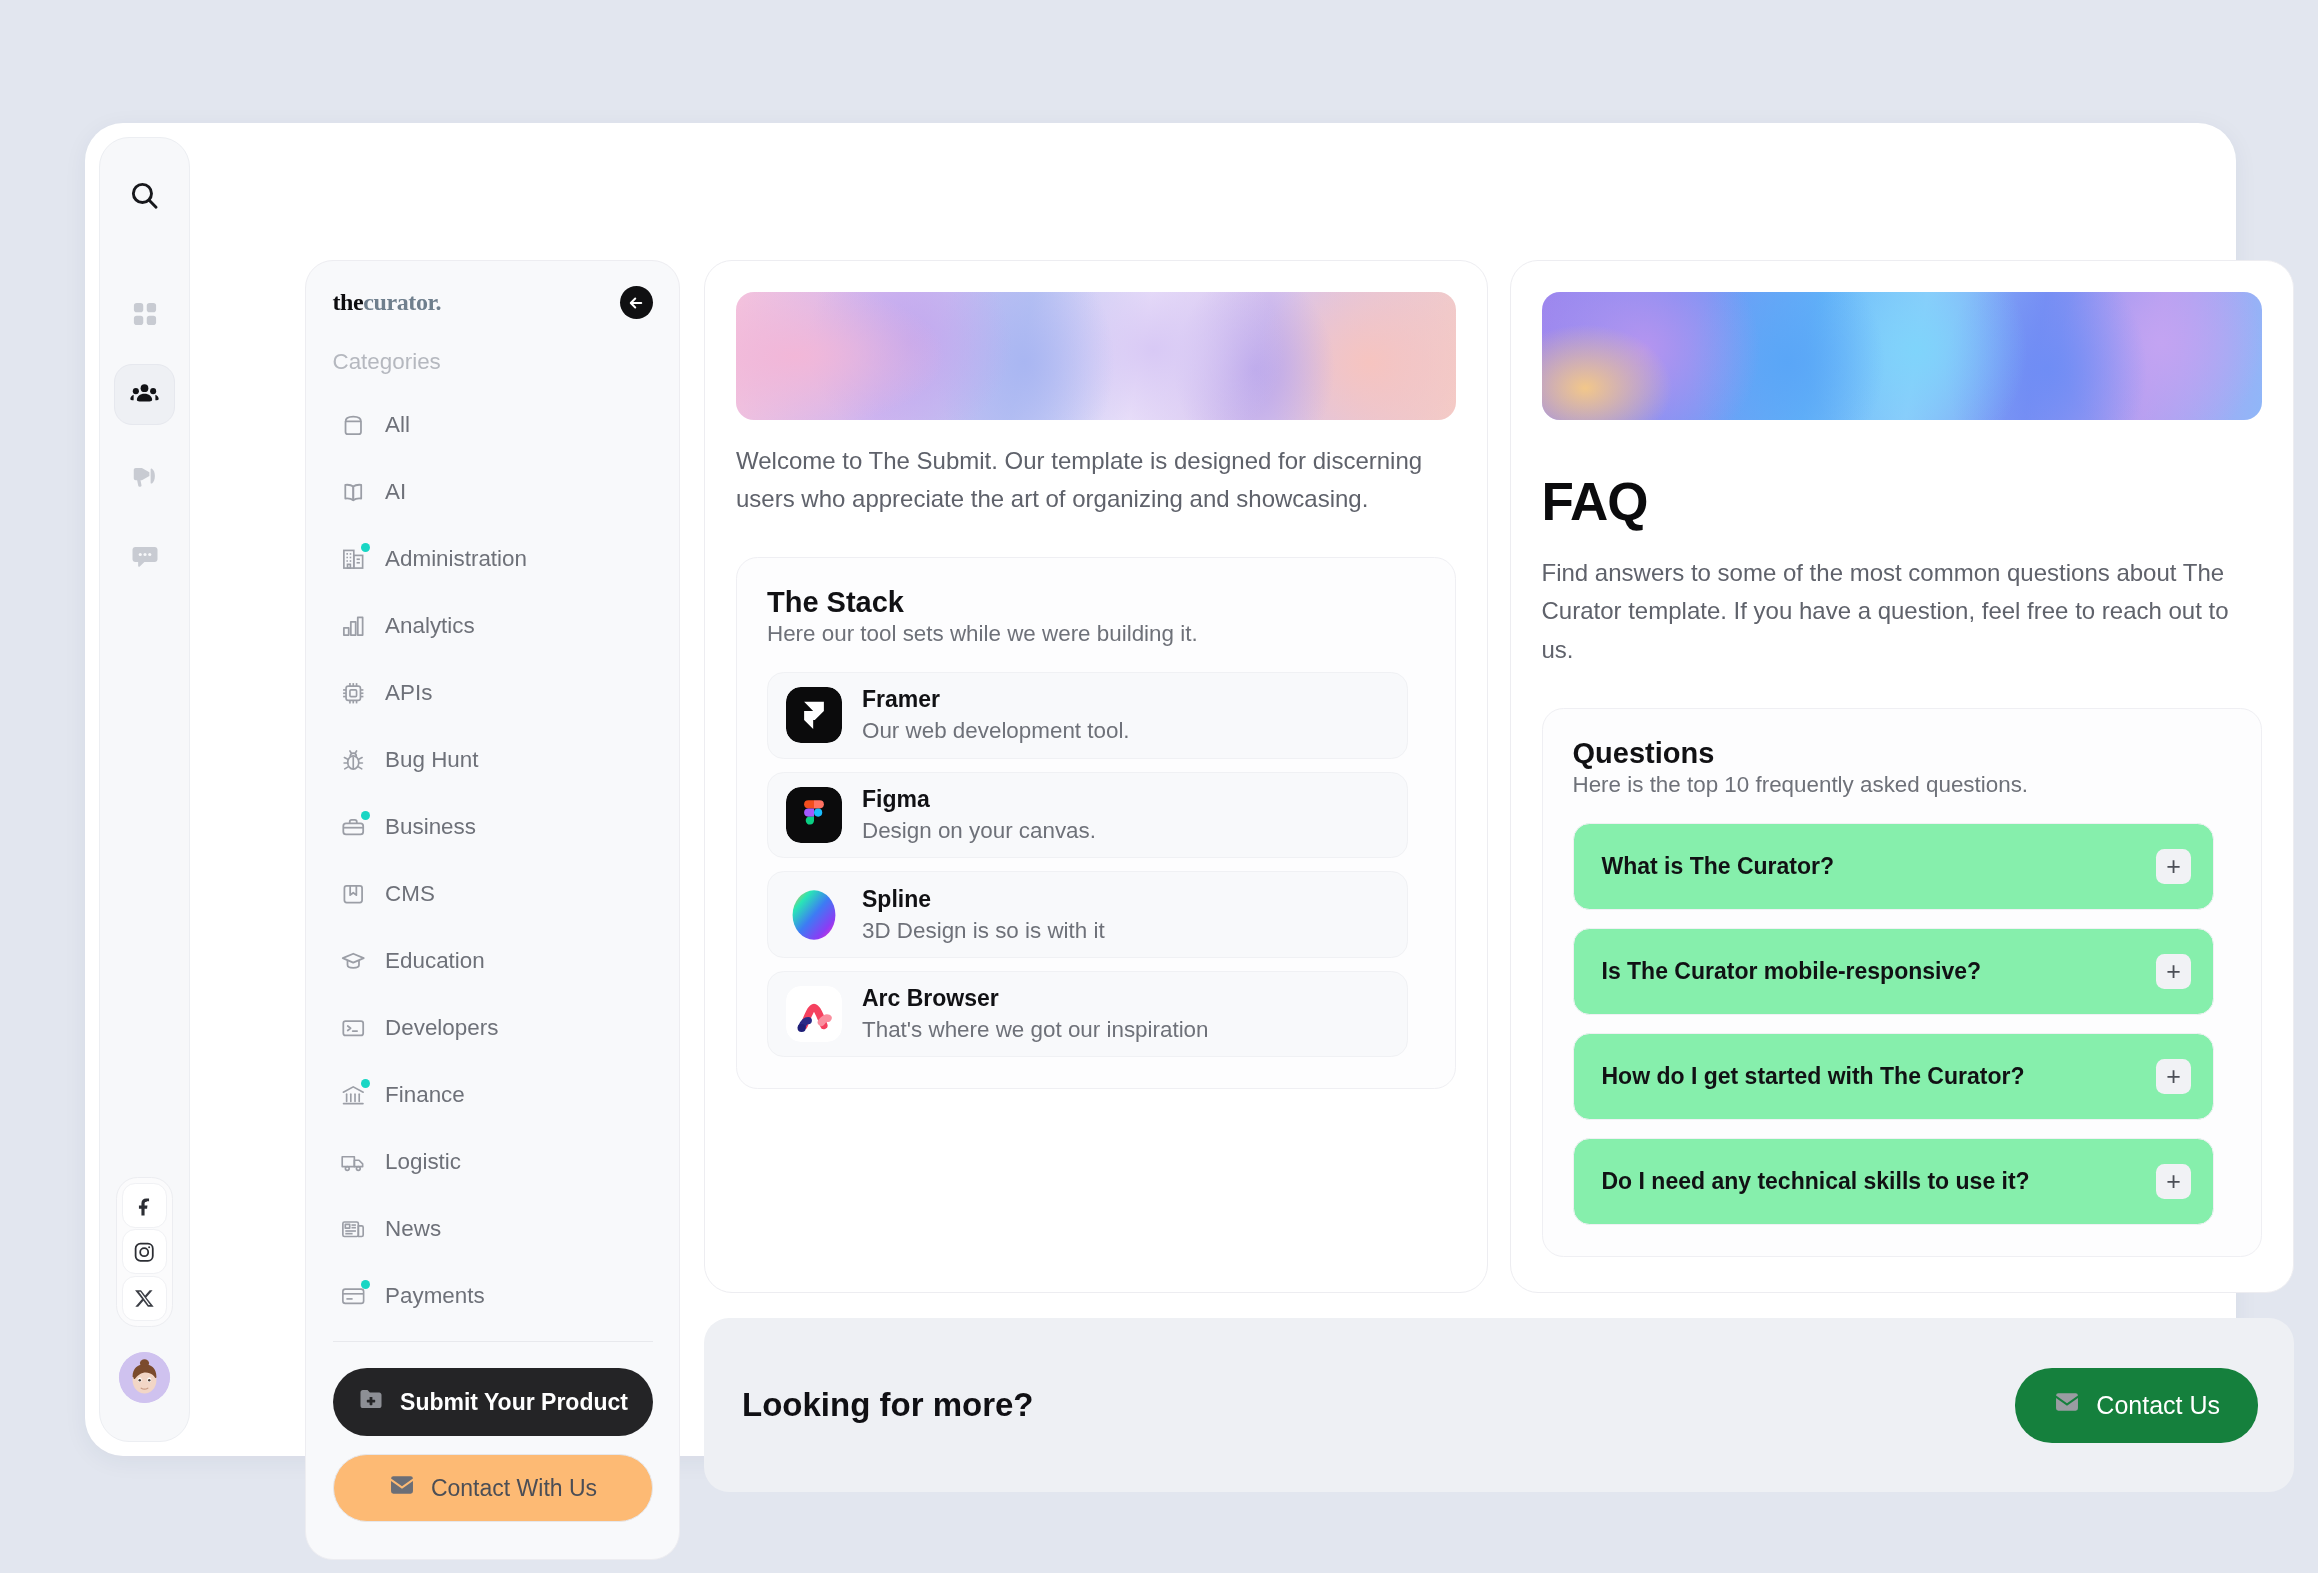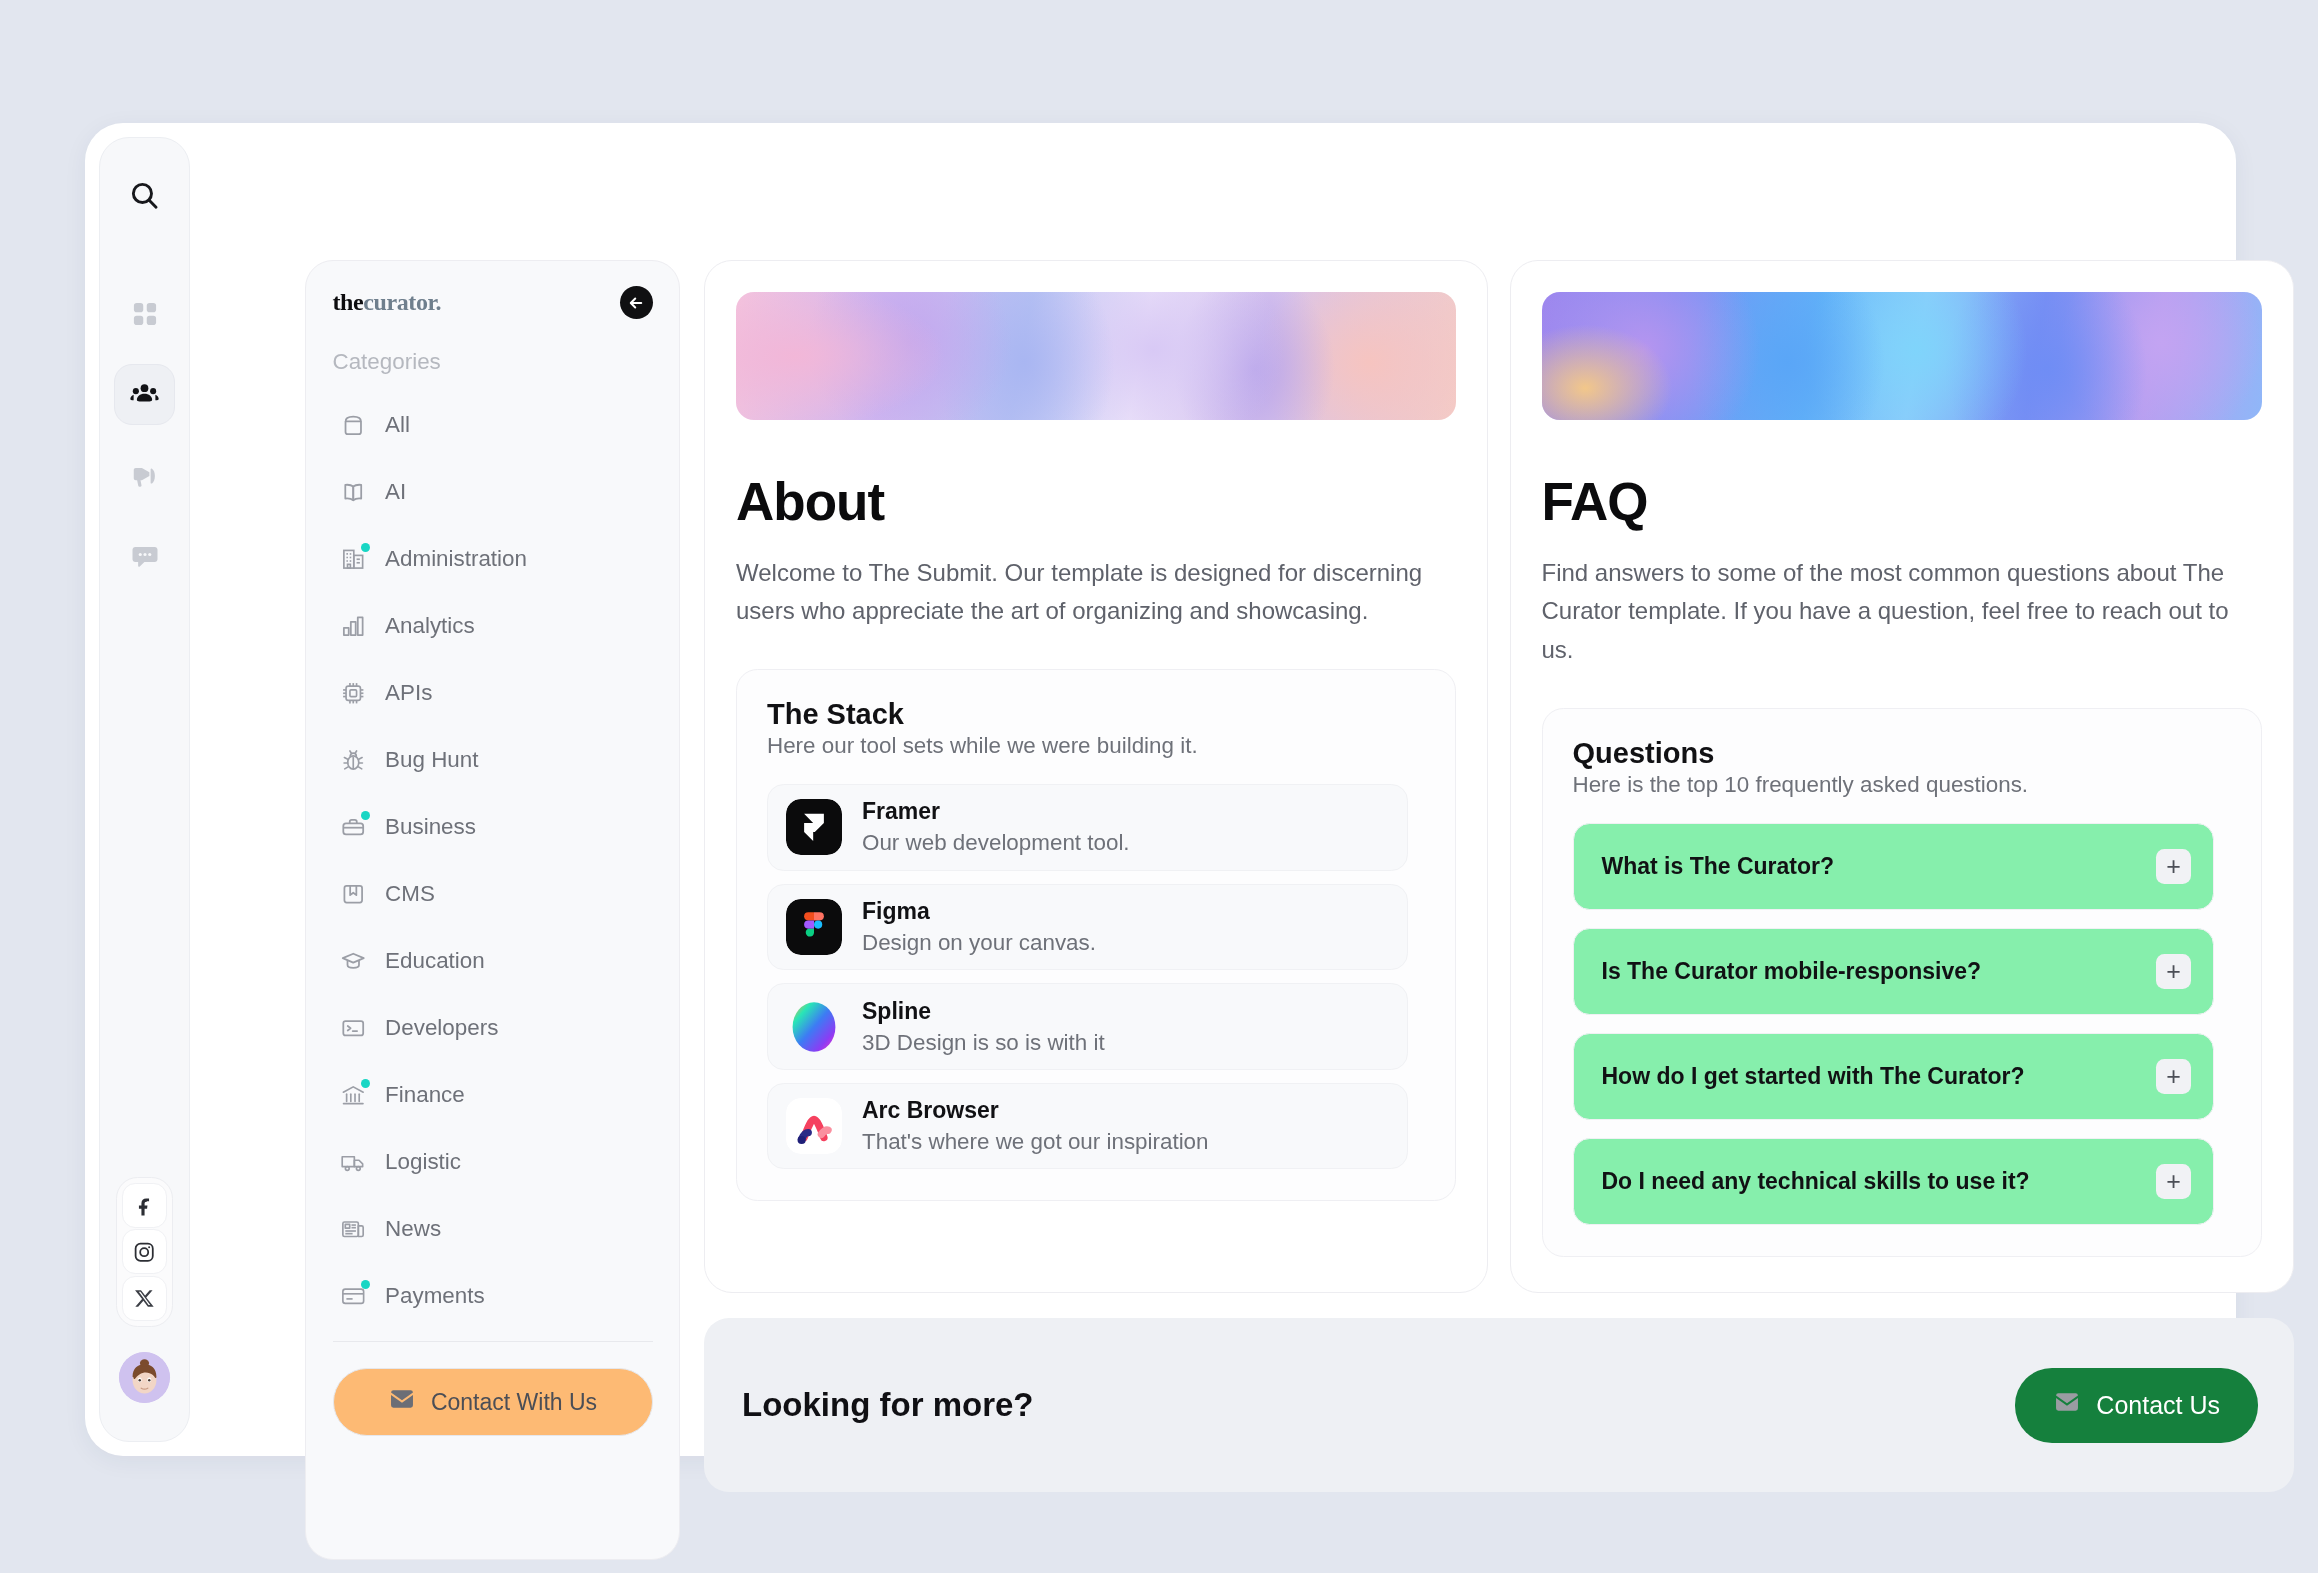--- a/index.html
+++ b/index.html
@@ -483,20 +483,30 @@
           <i class="dot"></i>
           </span>
         <span class="cat-label">Payments</span>
       </div>
 
     </div>
 
     <div class="cat-divider"></div>
 
     <div class="cat-actions">
+      <div class="btn-primary">
+        <span>
+          <svg width="28" height="28" viewBox="0 0 24 24" fill="#8d8f95">
+            <path d="M3 6.2c0-1.1.9-2 2-2h4l2 2.2h8c1.1 0 2 .9 2 2v9.4c0 1.1-.9 2-2 2H5c-1.1 0-2-.9-2-2z"></path>
+            <rect x="10.8" y="10.2" width="2.4" height="7.2" rx=".6" fill="#242426"></rect>
+            <rect x="8.4" y="12.6" width="7.2" height="2.4" rx=".6" fill="#242426"></rect>
+          </svg>
+        </span>
+        <span>Submit Your Product</span>
+      </div>
       <div class="btn-secondary">
         <span>
           <svg width="28" height="28" viewBox="0 0 24 24" fill="#6b6e76">
             <path d="M2.6 6.4A2 2 0 0 1 4.6 4.6h14.8a2 2 0 0 1 2 1.8L12 13z"></path>
             <path d="M2.6 8.6 12 15.3l9.4-6.7v8.8a2 2 0 0 1-2 2H4.6a2 2 0 0 1-2-2z"></path>
           </svg>
         </span>
         <span>Contact With Us</span>
       </div>
     </div>
@@ -504,21 +514,20 @@
   </div>
 
   <div class="main">
 
     <div class="cards-row">
 
       <div class="card">
         <div class="banner">
           <div class="grad-about"></div>
         </div>
-        <div class="card-h1">About</div>
         <div class="card-desc">Welcome to The Submit. Our template is designed for discerning users who appreciate the art of organizing and showcasing.</div>
 
         <div class="inner-card">
           <div class="inner-title">The Stack</div>
           <div class="inner-sub">Here our tool sets while we were building it.</div>
 
           <div class="stack-list">
 
             <div class="stack-row">
               <span class="stack-logo">

